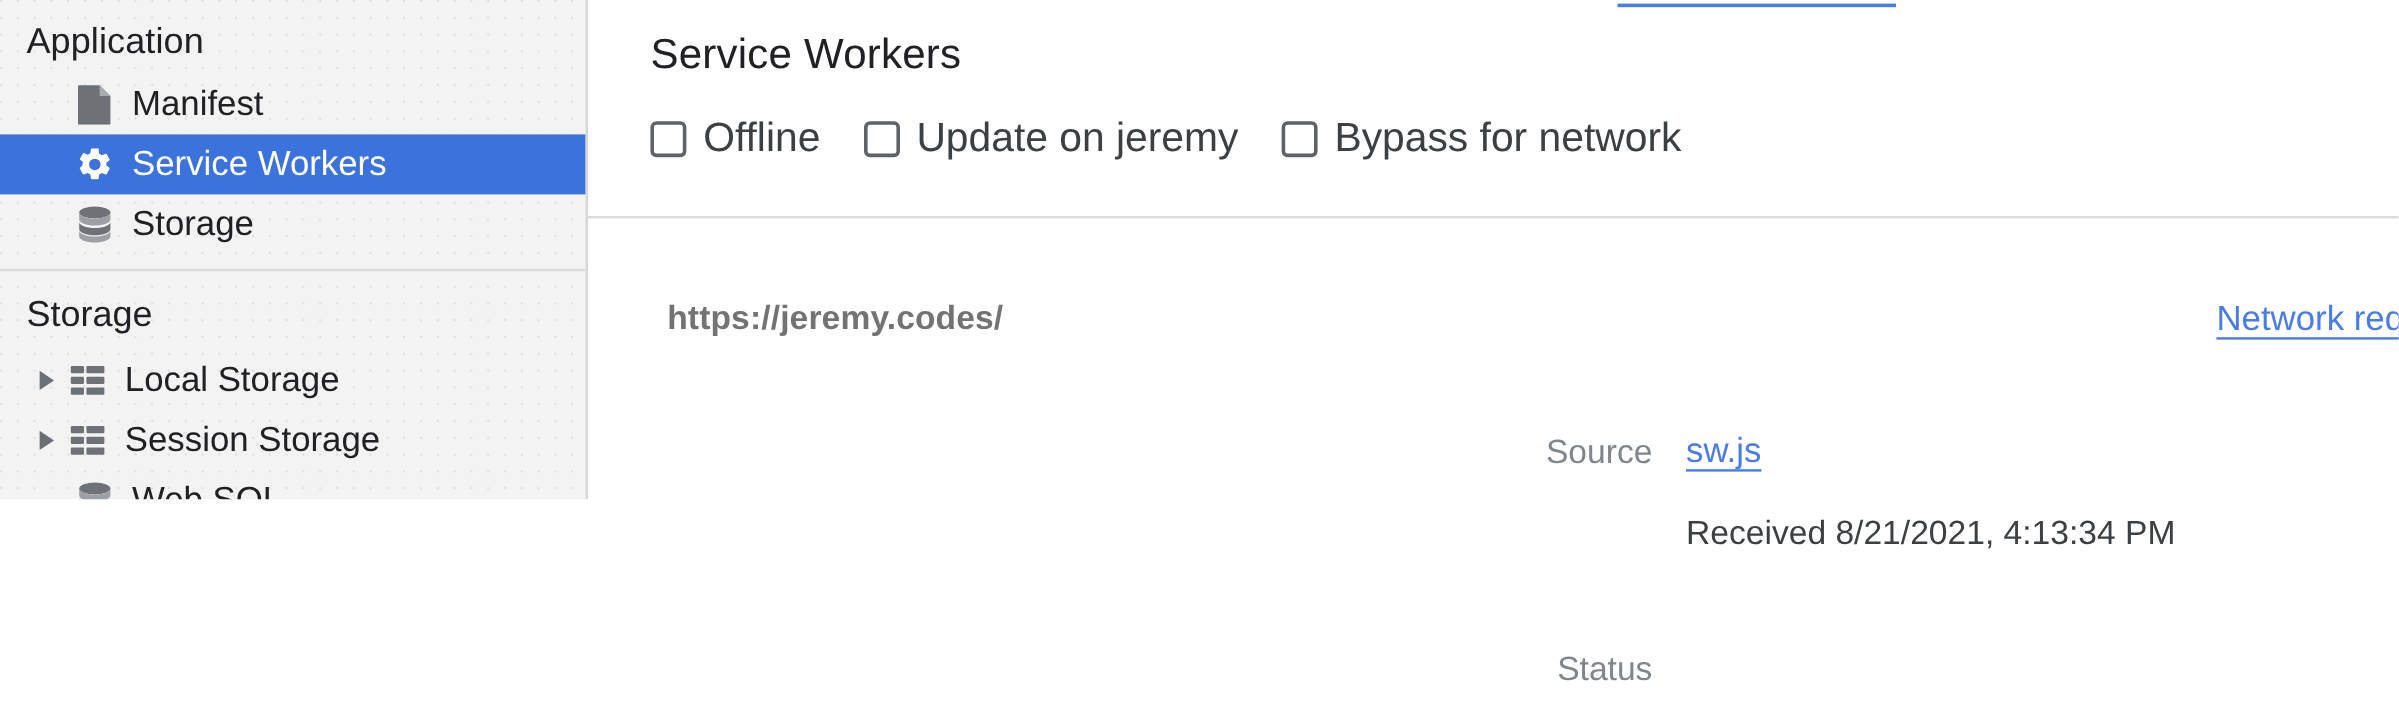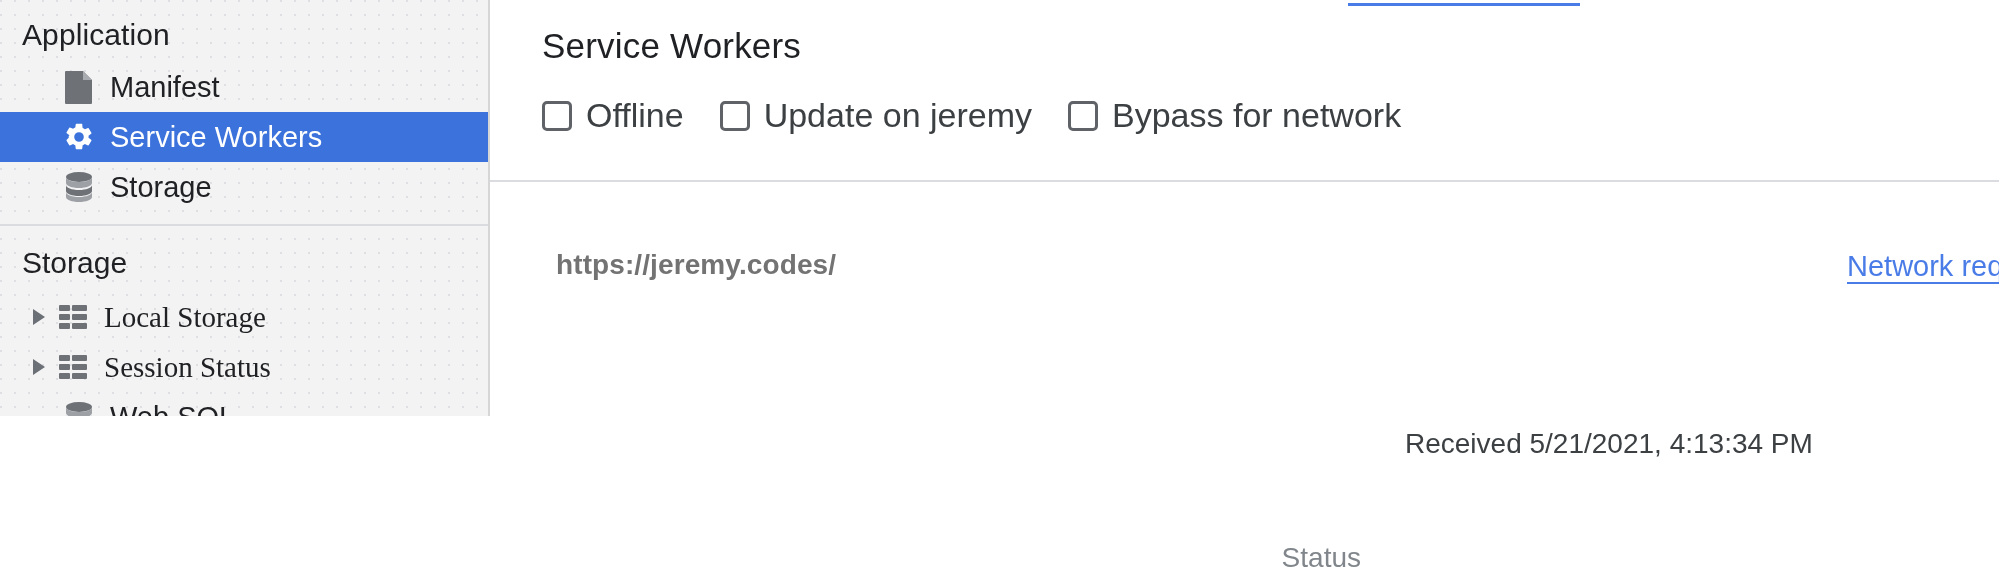--- a/index.html
+++ b/index.html
@@ -40,21 +40,21 @@
   .tree-row {
     display: flex;
     align-items: center;
     height: 50px;
     padding-left: 22px;
     font-size: 29px;
     color: #202124;
     white-space: nowrap;
   }
   .tree-row.indent1 { padding-left: 62px; text-align: right; }
-  .tree-row.indent-arrow { padding-left: 22px; font-family: Liberation Serif, serif; }
+  .tree-row.indent-arrow { padding-left: 22px; }
   .tree-row.selected {
     background: #3b72db;
     color: #ffffff;
   }
   .disclosure {
     width: 34px;
     flex: 0 0 34px;
     display: flex;
     align-items: center;
     justify-content: center;
@@ -185,21 +185,21 @@
   }
   .detail-value {
     font-size: 28px;
     color: #3c4043;
     display: flex;
     align-items: center;
     white-space: nowrap;
   }
   .row-source { top: 360px; left: 700px; }
   .row-received { top: 428px; left: 700px; }
-  .row-status { top: 542px; left: 684px; }
+  .row-status { top: 542px; left: 700px; }
   .status-dot {
     width: 24px; height: 24px;
     border-radius: 50%;
     background: #63a867;
     margin-right: 16px;
     flex: 0 0 24px;
   }
   .stop-lnk { margin-left: 30px; }
 </style>
 </head>
@@ -270,21 +270,21 @@
       <span class="ico">
         <svg width="30" height="26" viewBox="0 0 30 26">
           <rect x="1" y="1" width="11" height="6" rx="1" fill="#6e7277"></rect>
           <rect x="14" y="1" width="15" height="6" rx="1" fill="#6e7277"></rect>
           <rect x="1" y="10" width="11" height="6" rx="1" fill="#6e7277"></rect>
           <rect x="14" y="10" width="15" height="6" rx="1" fill="#6e7277"></rect>
           <rect x="1" y="19" width="11" height="6" rx="1" fill="#6e7277"></rect>
           <rect x="14" y="19" width="15" height="6" rx="1" fill="#6e7277"></rect>
         </svg>
       </span>
-      <span>Session Status</span>
+      <span>Session Storage</span>
     </div>
 
 
     <div class="tree-row indent1">
       <span class="ico">
         <svg width="30" height="32" viewBox="0 0 30 32">
           <ellipse cx="15" cy="6" rx="13" ry="5" fill="#6e7277"></ellipse>
           <path d="M2 6 v6 c0 2.8 5.8 5 13 5 s13-2.2 13-5 V6 c0 2.8-5.8 5-13 5 S2 8.8 2 6z" fill="#9da0a5"></path>
           <path d="M2 14 v6 c0 2.8 5.8 5 13 5 s13-2.2 13-5 v-6 c0 2.8-5.8 5-13 5 S2 16.8 2 14z" fill="#6e7277"></path>
           <path d="M2 21 v5 c0 2.8 5.8 5 13 5 s13-2.2 13-5 v-5 c0 2.8-5.8 5-13 5 S2 23.8 2 21z" fill="#9da0a5"></path>
@@ -318,24 +318,30 @@
 
     <div class="hr-main"></div>
 
     <div class="sw-origin">https://jeremy.codes/</div>
 
     <div class="sw-actions">
       <span class="lnk">Network requests</span>
 
     </div>
 
+    <div class="detail-row row-source">
+      <span class="detail-label">Source</span>
+      <span class="detail-value">
+        <span class="lnk">sw.js</span>
+      </span>
+    </div>
 
     <div class="detail-row row-received">
       <span class="detail-label"></span>
-      <span class="detail-value">Received 5/21/2021, 4:13:34 PM</span>
+      <span class="detail-value">Received 8/21/2021, 4:13:34 PM</span>
     </div>
 
     <div class="detail-row row-status">
       <span class="detail-label">Status</span>
     </div>
 
   </div>
 
 </div>
 

